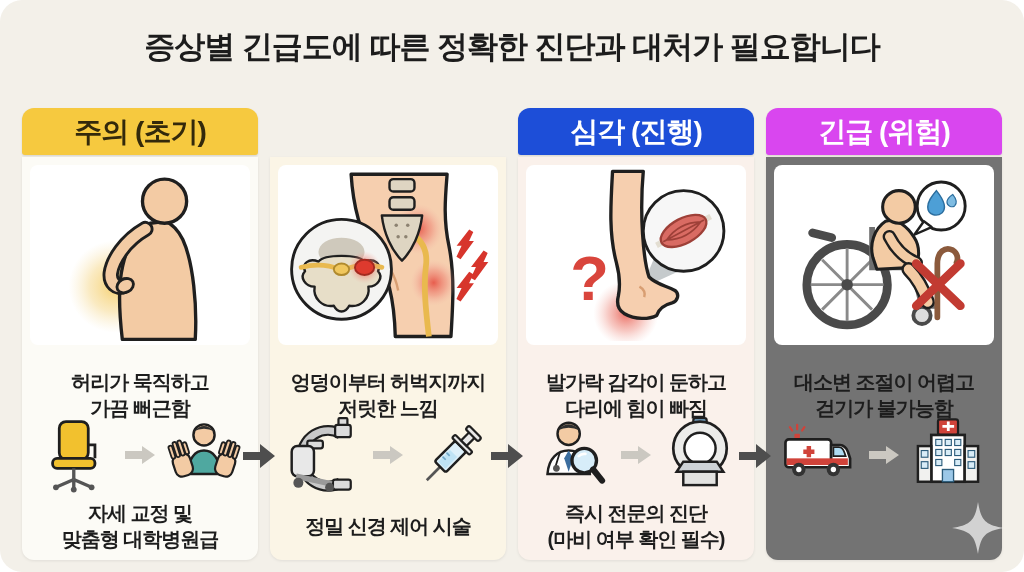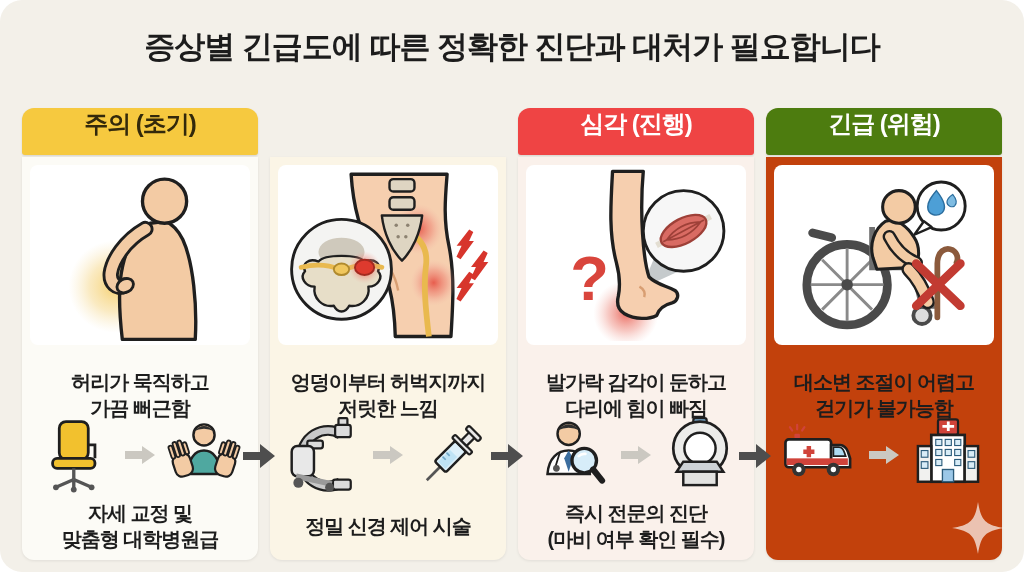--- a/index.html
+++ b/index.html
@@ -2,33 +2,33 @@
 <html><head>
 <meta charset="utf-8">
 <style>
   html,body{margin:0;padding:0;background:#fff;}
   .canvas{position:relative;width:1024px;height:572px;background:#F3F0E9;overflow:hidden;
           font-family:"Liberation Sans","DejaVu Sans",sans-serif;border-radius:22px;}
   .title{position:absolute;top:26px;left:0;width:100%;text-align:center;margin:0;
          font-size:31px;font-weight:800;color:#1c1c1c;letter-spacing:-1px;}
   .stage{position:absolute;top:108px;width:236px;height:452px;}
   .s0{left:22px}.s1{left:270px}.s2{left:518px}.s3{left:766px}
-  .stage-header{height:47px;border-radius:12px 12px 3px 3px;display:flex;
-                justify-content:center;font-size:24px;font-weight:800;letter-spacing:-1px;
+  .stage-header{height:47px;border-radius:12px 12px 3px 3px;display:flex;align-items:center;
+                justify-content:center;font-size:28px;font-weight:800;letter-spacing:-1px;
                 box-shadow:0 1px 2px rgba(0,0,0,.12);}
   .s0 .stage-header{background:#F6C93F;color:#33290B}
   .s1 .stage-header{background:#EC8B2B;color:#FFF9E8}
-  .s2 .stage-header{background:#ef4444;color:#FFFFFF}
-  .s3 .stage-header{background:#4d7c0f;color:#FFFFFF}
+  .s2 .stage-header{background:#1d4ed8;color:#FFFFFF}
+  .s3 .stage-header{background:#d946ef;color:#FFFFFF}
   .stage-body{position:absolute;top:49px;left:0;right:0;bottom:0;border-radius:0 0 12px 12px;
               box-shadow:0 1px 3px rgba(0,0,0,.08);}
   .s0 .stage-body{background:#FCFBF6}
   .s1 .stage-body{background:#FBF5E6}
   .s2 .stage-body{background:#FAF1EB}
-  .s3 .stage-body{background:#c2410c}
+  .s3 .stage-body{background:#737373}
   .illus{position:absolute;top:8px;left:8px;right:8px;height:180px;background:#FFFFFF;
          border-radius:8px;display:flex;align-items:center;justify-content:center;overflow:hidden;}
   .illus svg{width:96%;height:96%;}
   .symptom{position:absolute;top:196px;left:2px;right:2px;margin:16px;text-align:center;
            font-size:20px;font-weight:700;color:#1d1d1d;line-height:1.32;white-space:pre-line;
            letter-spacing:-1px;}
   .icon-row{position:absolute;top:256px;left:0;right:0;height:84px;display:flex;
             align-items:center;justify-content:center;gap:8px;}
   .ico{width:78px;height:78px;display:flex;align-items:center;justify-content:center;}
   .ico svg{width:100%;height:100%;}

